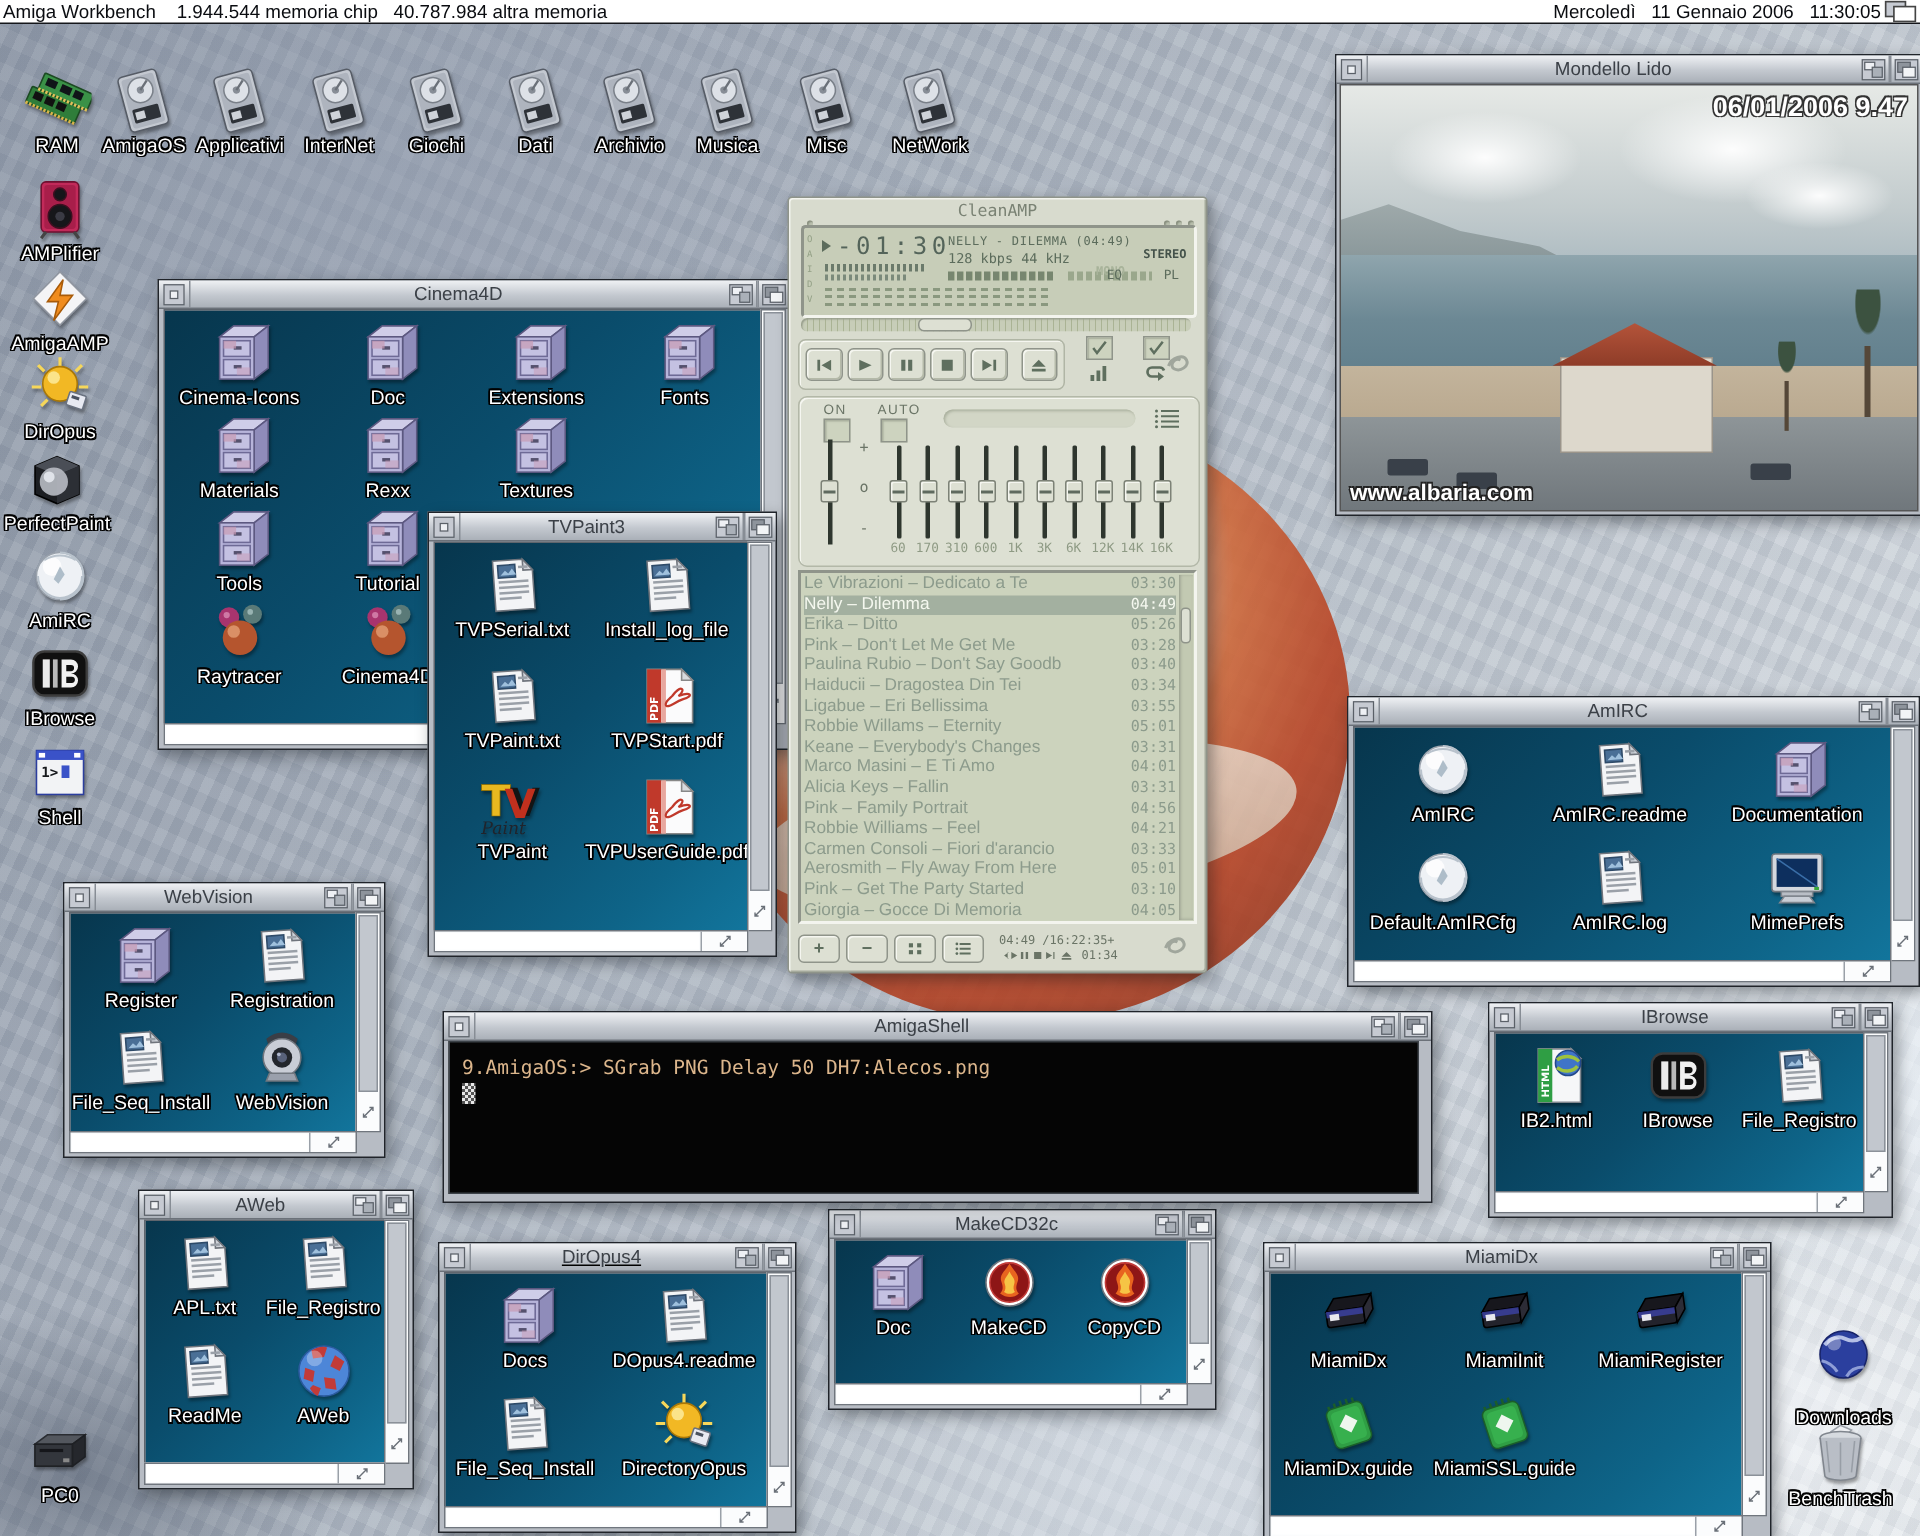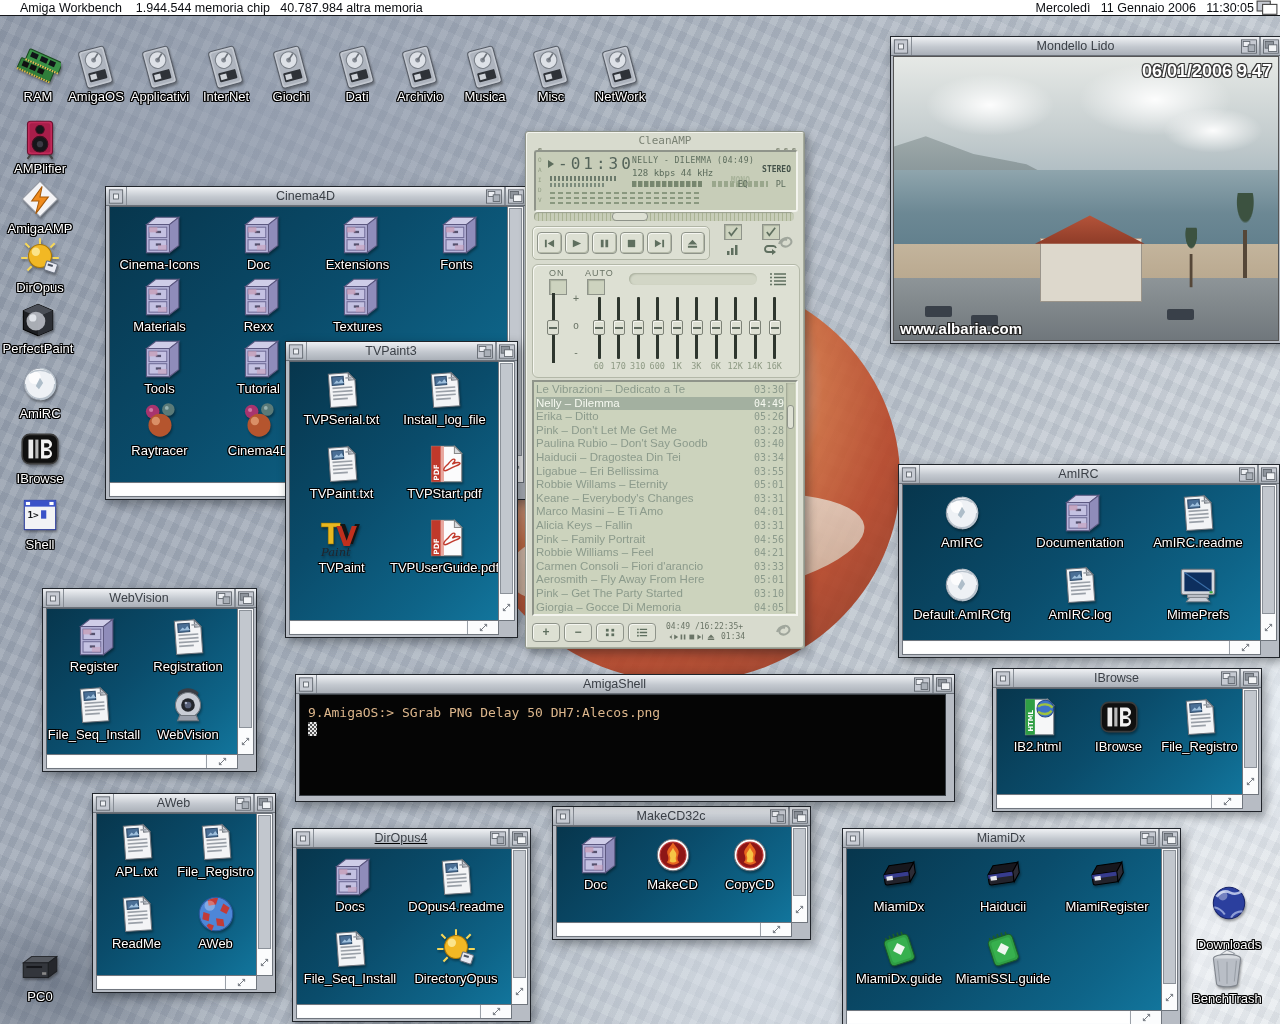--- a/index.html
+++ b/index.html
@@ -2,21 +2,21 @@
 <html><head>
 <meta charset="utf-8">
 <style>
   html,body{margin:0;padding:0}
   body{width:1280px;height:1024px;overflow:hidden;position:relative;
        font-family:"Liberation Sans",sans-serif;background:#9aa4b0;}
 
   
   #menubar{position:absolute;left:0;top:0;width:1280px;height:15px;background:#ffffff;
     border-bottom:1px solid #14161a;display:flex;align-items:center;z-index:50;font-size:12.5px;color:#0a0c10;}
-  #menubar .mleft{flex:1;padding-left:20px;white-space:pre;}
+  #menubar .mleft{flex:1;padding-left:2px;white-space:pre;}
   #menubar .mright{white-space:pre;}
   #menubar .mdepth{width:22px;height:13px;margin:0 2px;display:flex;align-items:center;justify-content:center;}
 
   
   #desktop{position:absolute;left:0;top:16px;width:1280px;height:1008px;overflow:hidden;
     background:
       radial-gradient(ellipse 300px 190px at 88% 92%, rgba(250,252,255,.85), rgba(250,252,255,0) 70%),
       radial-gradient(ellipse 420px 240px at 96% 70%, rgba(240,246,252,.7), rgba(240,246,252,0) 70%),
       radial-gradient(ellipse 260px 160px at 4% 96%, rgba(70,80,98,.5), rgba(70,80,98,0) 70%),
       radial-gradient(ellipse 500px 300px at 20% 10%, rgba(150,160,178,.55), rgba(150,160,178,0) 75%),
@@ -932,53 +932,53 @@
                     <circle cx="17" cy="16" r="6" fill="#ffffff" opacity=".8"></circle>
                     <path d="M8 22a14 14 0 0 0 28 0M22 7a15 15 0 0 1 0 30M12 12a18 18 0 0 1 20 0" fill="none" stroke="#b8c2cc" stroke-width="1.2"></path>
                     <path d="M18 24l4-8 3 5-4 6z" fill="#aebdc9"></path>
                   </svg>
                 </span>
                 <span class="icon-label">AmIRC</span>
               </div>
               <div class="witem" style="width:118px">
                 <span class="ico">
                   <svg viewBox="0 0 44 44">
-                    <polygon points="9,12 18,5 40,5 31,12" fill="#cfcde8" stroke="#5c5880"></polygon>
-                    <polygon points="31,12 40,5 40,32 31,39" fill="#8f8cba" stroke="#5c5880"></polygon>
-                    <rect x="9" y="12" width="22" height="27" fill="#b7b4da" stroke="#5c5880"></rect>
-                    <rect x="11.5" y="14.5" width="17" height="10" fill="#c4c1e2" stroke="#6e6a96"></rect>
-                    <rect x="11.5" y="26.5" width="17" height="10" fill="#c4c1e2" stroke="#6e6a96"></rect>
-                    <rect x="18" y="18" width="5" height="2.2" fill="#55516e"></rect>
-                    <rect x="18" y="30" width="5" height="2.2" fill="#55516e"></rect>
-                    <rect x="11.5" y="14.5" width="8" height="5" fill="#c79ab4" opacity=".7"></rect>
-                    <rect x="20" y="31.5" width="8.5" height="5" fill="#c79ab4" opacity=".5"></rect>
-                  </svg>
-                </span>
-                <span class="icon-label">Documentation</span>
-              </div>
-              <div class="witem" style="width:118px">
-                <span class="ico">
-                  <svg viewBox="0 0 44 44">
                     <g transform="rotate(-4 22 22)">
                       <path d="M10 6 h19 l6 7 v25 h-25 z" fill="#f3f4f6" stroke="#6f747c"></path>
                       <path d="M29 6 l6 7 h-6 z" fill="#cfd3d9" stroke="#6f747c"></path>
                       <rect x="13" y="9" width="11" height="8" fill="#4a6f96" stroke="#2e4a68"></rect>
                       <path d="M14.5 15.5 l3-3 2 2 2.5-3 2.5 4z" fill="#9fc0dd"></path>
                       <g fill="#9aa0a8">
                         <rect x="26" y="10" width="6" height="1.6"></rect>
                         <rect x="13" y="19" width="19" height="1.6"></rect>
                         <rect x="13" y="22.5" width="19" height="1.6"></rect>
                         <rect x="13" y="26" width="19" height="1.6"></rect>
                         <rect x="13" y="29.5" width="14" height="1.6"></rect>
                       </g>
                     </g>
                   </svg>
                 </span>
                 <span class="icon-label">AmIRC.readme</span>
               </div>
+              <div class="witem" style="width:118px">
+                <span class="ico">
+                  <svg viewBox="0 0 44 44">
+                    <polygon points="9,12 18,5 40,5 31,12" fill="#cfcde8" stroke="#5c5880"></polygon>
+                    <polygon points="31,12 40,5 40,32 31,39" fill="#8f8cba" stroke="#5c5880"></polygon>
+                    <rect x="9" y="12" width="22" height="27" fill="#b7b4da" stroke="#5c5880"></rect>
+                    <rect x="11.5" y="14.5" width="17" height="10" fill="#c4c1e2" stroke="#6e6a96"></rect>
+                    <rect x="11.5" y="26.5" width="17" height="10" fill="#c4c1e2" stroke="#6e6a96"></rect>
+                    <rect x="18" y="18" width="5" height="2.2" fill="#55516e"></rect>
+                    <rect x="18" y="30" width="5" height="2.2" fill="#55516e"></rect>
+                    <rect x="11.5" y="14.5" width="8" height="5" fill="#c79ab4" opacity=".7"></rect>
+                    <rect x="20" y="31.5" width="8.5" height="5" fill="#c79ab4" opacity=".5"></rect>
+                  </svg>
+                </span>
+                <span class="icon-label">Documentation</span>
+              </div>
             </div>
             <div class="icon-row" style="height:72px">
               <div class="witem" style="width:118px">
                 <span class="ico">
                   <svg viewBox="0 0 44 44">
                     <circle cx="22" cy="22" r="15" fill="#eef1f5" stroke="#9aa2ac"></circle>
                     <circle cx="17" cy="16" r="6" fill="#ffffff" opacity=".8"></circle>
                     <path d="M8 22a14 14 0 0 0 28 0M22 7a15 15 0 0 1 0 30M12 12a18 18 0 0 1 20 0" fill="none" stroke="#b8c2cc" stroke-width="1.2"></path>
                     <path d="M18 24l4-8 3 5-4 6z" fill="#aebdc9"></path>
                   </svg>
@@ -1653,21 +1653,21 @@
                   <svg viewBox="0 0 44 44">
                     <g transform="rotate(-8 22 22)">
                       <polygon points="8,18 14,10 38,10 32,18" fill="#17171d" stroke="#000"></polygon>
                       <rect x="8" y="18" width="24" height="10" rx="2" fill="#23232c" stroke="#000"></rect>
                       <rect x="8" y="18" width="24" height="4" fill="#3c42a8" opacity=".8"></rect>
                       <rect x="10" y="20" width="6" height="4" fill="#e8e8ee"></rect>
                       <polygon points="32,18 38,10 38,20 32,28" fill="#2c2c36" stroke="#000"></polygon>
                     </g>
                   </svg>
                 </span>
-                <span class="icon-label">Haiducii</span>
+                <span class="icon-label">MiamiInit</span>
               </div>
               <div class="witem" style="width:104px">
                 <span class="ico">
                   <svg viewBox="0 0 44 44">
                     <g transform="rotate(-8 22 22)">
                       <polygon points="8,18 14,10 38,10 32,18" fill="#17171d" stroke="#000"></polygon>
                       <rect x="8" y="18" width="24" height="10" rx="2" fill="#23232c" stroke="#000"></rect>
                       <rect x="8" y="18" width="24" height="4" fill="#3c42a8" opacity=".8"></rect>
                       <rect x="10" y="20" width="6" height="4" fill="#e8e8ee"></rect>
                       <polygon points="32,18 38,10 38,20 32,28" fill="#2c2c36" stroke="#000"></polygon>

